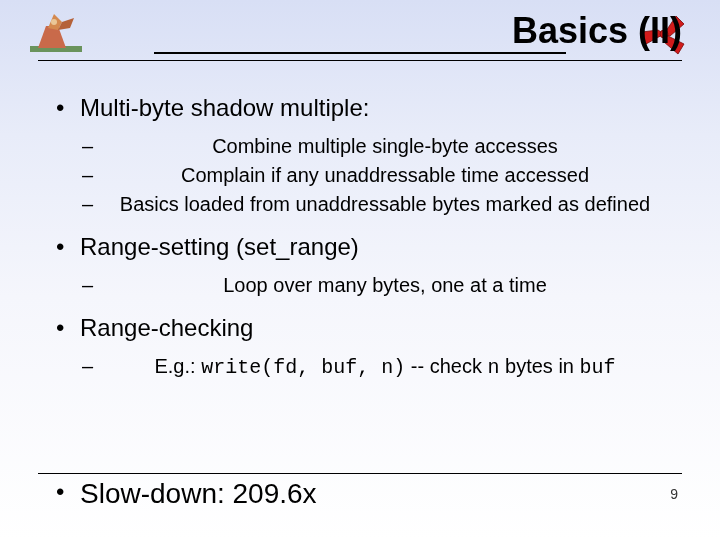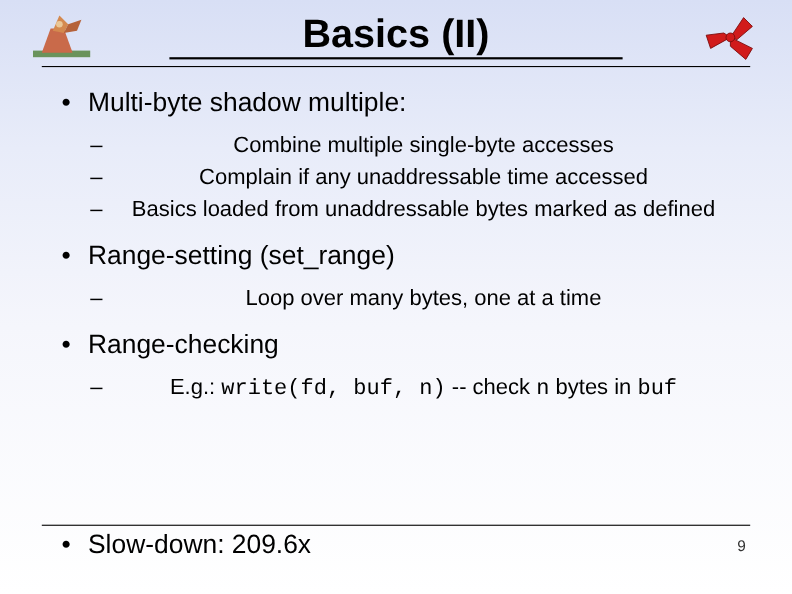--- a/index.html
+++ b/index.html
@@ -13,22 +13,22 @@
     overflow: hidden;
   }
   .slide {
     width: 100%;
     height: 100%;
     padding: 10px 38px 10px 38px;
     position: relative;
   }
   .header {
     position: relative;
-    text-align: center;
-    margin-bottom: 4px;
+    text-align: right;
+    margin-bottom: 18px;
   }
   .title {
     font-size: 36px;
     font-weight: bold;
     display: inline-block;
     padding-bottom: 2px;
   }
   .title-underline {
     height: 2px;
     background: #000;
@@ -111,21 +111,21 @@
     border-top: 1.5px solid #000;
     width: 100%;
     margin-bottom: 4px;
   }
   .footer-row {
     display: flex;
     align-items: center;
     justify-content: space-between;
   }
   .slowdown {
-    font-size: 24px;
+    font-size: 28px;
     position: relative;
     padding-left: 42px;
   }
   .slowdown::before {
     content: "•";
     position: absolute;
     left: 18px;
     top: 0;
     font-size: 24px;
   }

